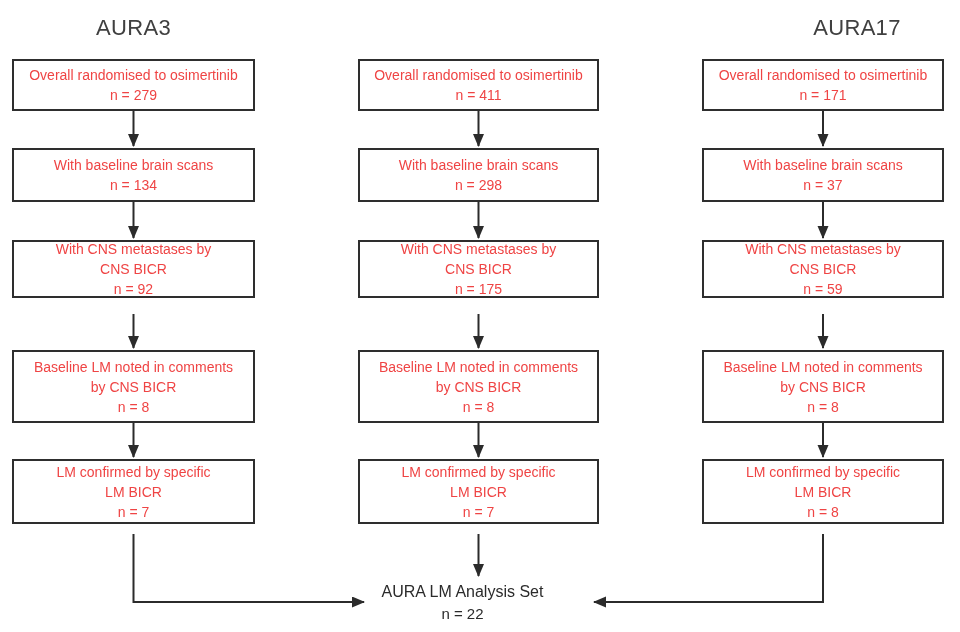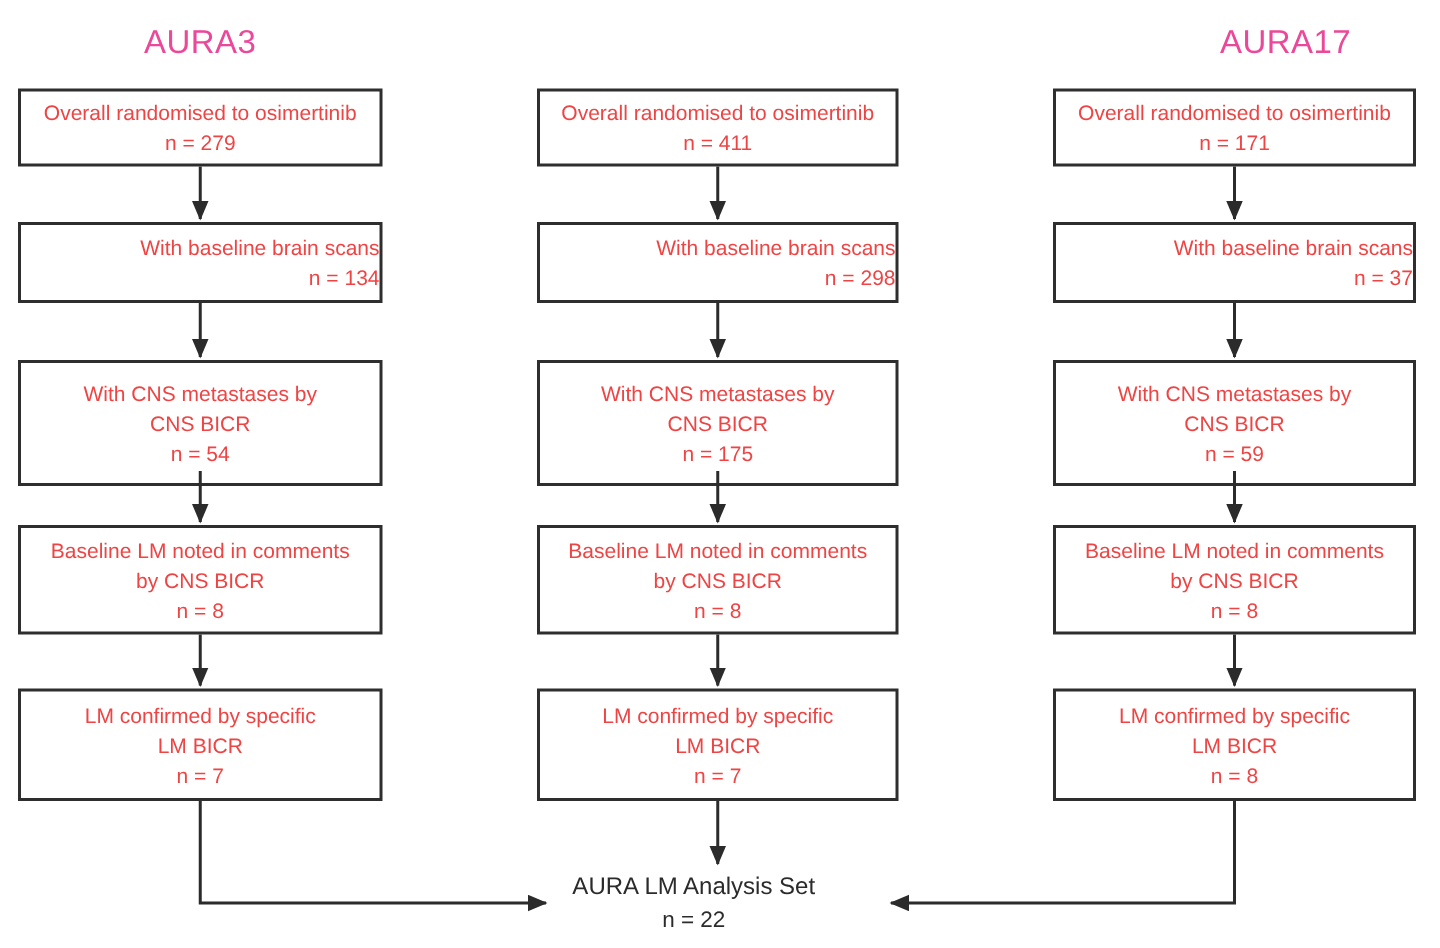--- a/index.html
+++ b/index.html
@@ -10,21 +10,21 @@
     font-family:"Liberation Sans", sans-serif;
     color:#2b2b2b;
     overflow:hidden;
   }
   .col-title{
     position:absolute;
     top:15px;
     text-align:center;
     font-size:22px;
     letter-spacing:0.3px;
-    color:#ec4899;
+    color:#404040;
   }
   .box{
     position:absolute;
     box-sizing:border-box;
     border:2px solid #2e2e2e;
     background:#ffffff;
     display:flex;
     flex-direction:column;
     align-items:center;
     justify-content:center;
@@ -35,24 +35,24 @@
   }
   
   .c0{left:12px;width:243px;}
   .c1{left:358px;width:241px;}
   .c2{left:702px;width:242px;}
   .t0{left:12px;width:243px;}
   .t1{left:358px;width:241px;}
   .t2{left:736px;width:242px;}
   
   .r1{top:59px;height:52px;}
-  .r2{top:148px;height:54px;align-items:flex-end;}
-  .r3{top:240px;height:84px;}
+  .r2{top:148px;height:54px;}
+  .r3{top:240px;height:58px;}
   .r4{top:350px;height:73px;}
-  .r5{top:459px;height:75px;}
+  .r5{top:459px;height:65px;}
   .footer{
     position:absolute;
     left:292px;top:581px;width:341px;
     text-align:center;
   }
   .footer-label{font-size:16px;line-height:22px;}
   .footer-n{font-size:15px;line-height:22px;}
   .arrows{
     position:absolute;
     left:0;top:0;width:960px;height:632px;
@@ -71,21 +71,21 @@
     <div>Overall randomised to osimertinib</div>
     <div>n = 279</div>
   </div>
   <div class="box c0 r2">
     <div>With baseline brain scans</div>
     <div>n = 134</div>
   </div>
   <div class="box c0 r3">
     <div>With CNS metastases by</div>
     <div>CNS BICR</div>
-    <div>n = 54</div>
+    <div>n = 92</div>
   </div>
   <div class="box c0 r4">
     <div>Baseline LM noted in comments</div>
     <div>by CNS BICR</div>
     <div>n = 8</div>
   </div>
   <div class="box c0 r5">
     <div>LM confirmed by specific</div>
     <div>LM BICR</div>
     <div>n = 7</div>

